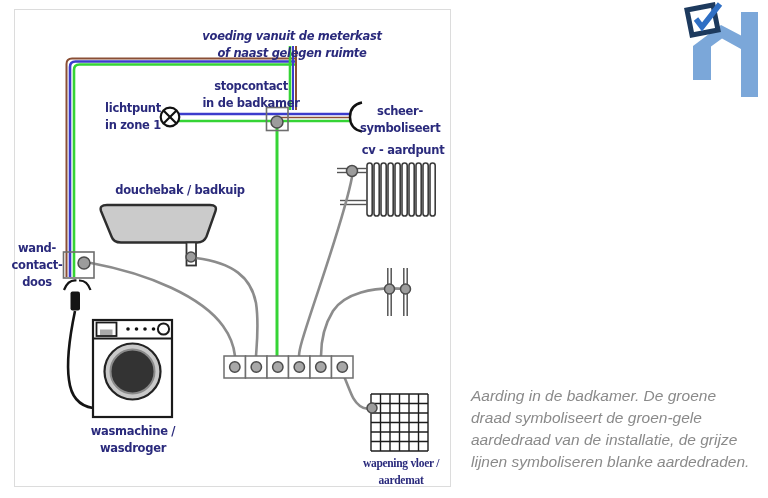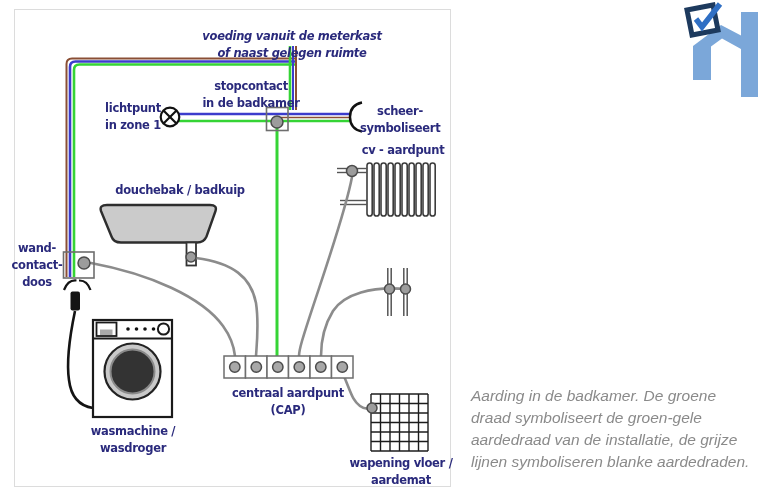--- a/index.html
+++ b/index.html
@@ -169,23 +169,21 @@
 in zone 1</div>
   <div class="lbl" style="left:360px;top:103px;width:80px;">scheer-
 symboliseert</div>
   <div class="lbl" style="left:358px;top:142px;width:90px;">cv - aardpunt</div>
   <div class="lbl" style="left:95px;top:182px;width:130px;margin-left:20px;">douchebak / badkuip</div>
   <div class="lbl" style="left:10px;top:240px;width:54px;">wand-
 contact-
 doos</div>
   <div class="lbl" style="left:73px;top:423px;width:120px;">wasmachine /
 wasdroger</div>
-  <div class="lbl" style="left:223px;top:385px;width:130px;">centraal aardpunt
-(CAP)</div>
-  <div class="lbl" style="left:340px;top:455px;width:122px;">wapening vloer /
+  <div class="lbl" style="left:340px;top:455px;width:122px;font-family:Liberation Serif, serif;">wapening vloer /
 aardemat</div>
 
   <div class="caption">Aarding in de badkamer. De groene
 draad symboliseert de groen-gele
 aardedraad van de installatie, de grijze
 lijnen symboliseren blanke aardedraden.</div>
 
   <svg class="logo" width="90" height="102" viewBox="0 0 90 102">
     <path d="M 17,44 L 45,23 L 65,33.5 L 65,10 L 82,10 L 82,95 L 65,95 L 65,47
              L 46,36.5 L 35,44.5 L 35,78 L 17,78 Z" fill="#7ba7d9"></path>

